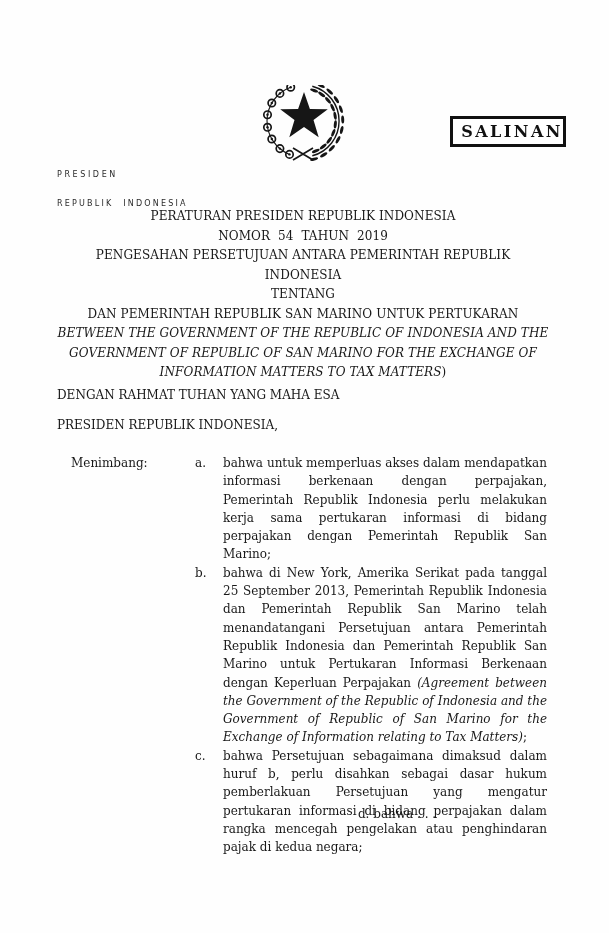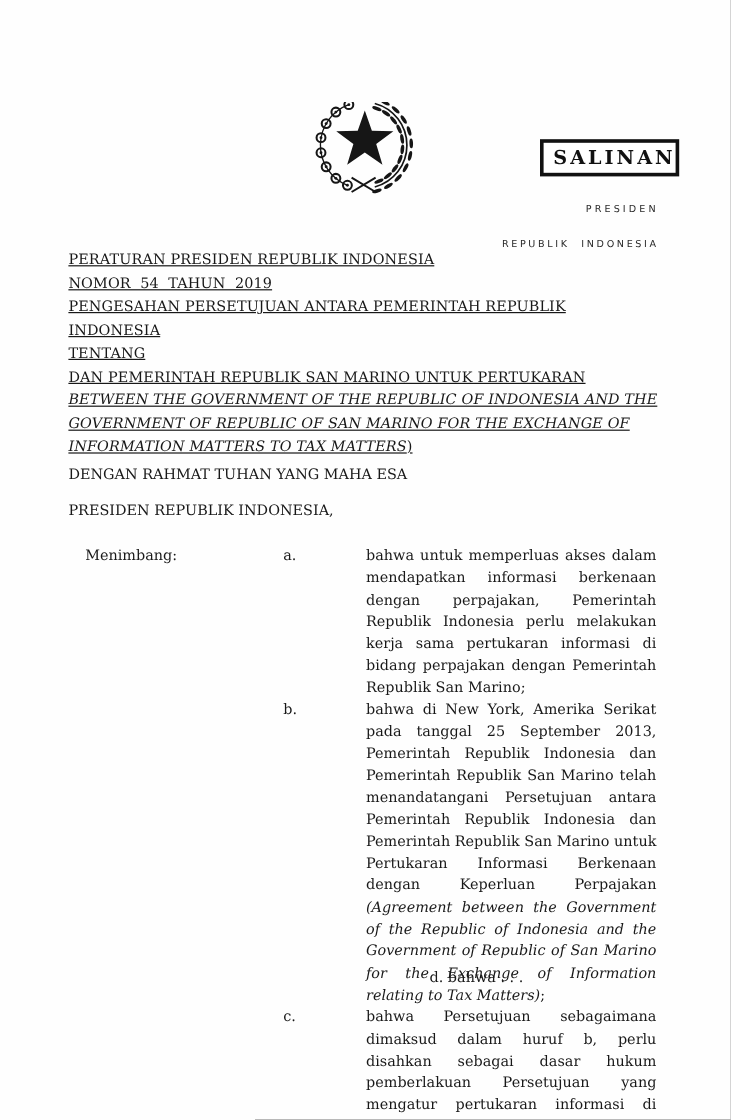--- a/index.html
+++ b/index.html
@@ -5,50 +5,50 @@
   html,body { margin:0; padding:0; background:#888; }
   .page {
     position:relative; width:609px; height:933px; margin:0 auto;
     background:#fefefe; overflow:hidden;
     font-family:"DejaVu Serif", serif; color:#181818;
   }
   
   .emblem { position:absolute; left:250px; top:85px; width:110px; height:80px; }
   
   .letterhead {
-    position:absolute; left:57px; top:170px; width:492px; text-align:right;
+    position:absolute; left:57px; top:170px; width:492px; text-align:left;
     font-family:"DejaVu Sans", sans-serif; color:#2b2b2b;
   }
   .letterhead .l1 { font-size:8px; letter-spacing:2.6px; }
   .letterhead .l2 { font-size:8px; letter-spacing:2.2px; word-spacing:5px; margin-top:20px; }
   
   .stamp {
     position:absolute; left:430px; top:116px; width:110px; height:25px;
     border:3px solid #111; background:#fff;
     font-weight:bold; font-size:16px; letter-spacing:2.5px;
     text-align:right; line-height:25px; color:#111;margin-left:20px;
   }
   
   .title-block {
     position:absolute; left:57px; top:207px; width:492px;
-    text-align:left; font-size:12px; line-height:19.5px; letter-spacing:0.1px;text-decoration:underline;
+    text-align:center; font-size:12px; line-height:19.5px; letter-spacing:0.1px;
   }
   .title-line:nth-child(2) { word-spacing:4px; }
   .it { font-style:italic; }
   .invocation, .authority {
     position:absolute; left:57px; width:492px; text-align:left; font-size:12px;
   }
   .invocation { top:388px; }
   .authority  { top:418px; }
   
   .considerations {
     position:absolute; left:71px; top:454px; width:476px;
     font-size:12px; line-height:18.3px;
   }
-  .cons-item { display:grid; grid-template-columns:124px 28px 1fr;gap:41px; }
+  .cons-item { display:grid; grid-template-columns:124px 28px 1fr; }
   .cons-text { text-align:justify; text-justify:inter-word; }
   
   .catchword {
     position:absolute; left:247px; top:807px; width:300px;
     text-align:center; font-size:12px;
   }
 </style>
 </head>
 <body>
 

